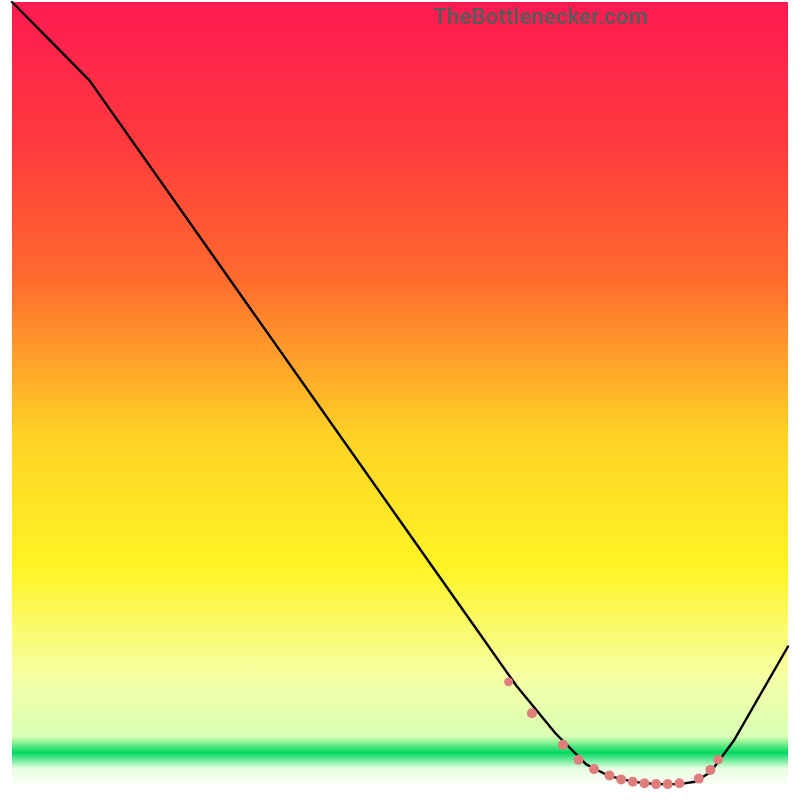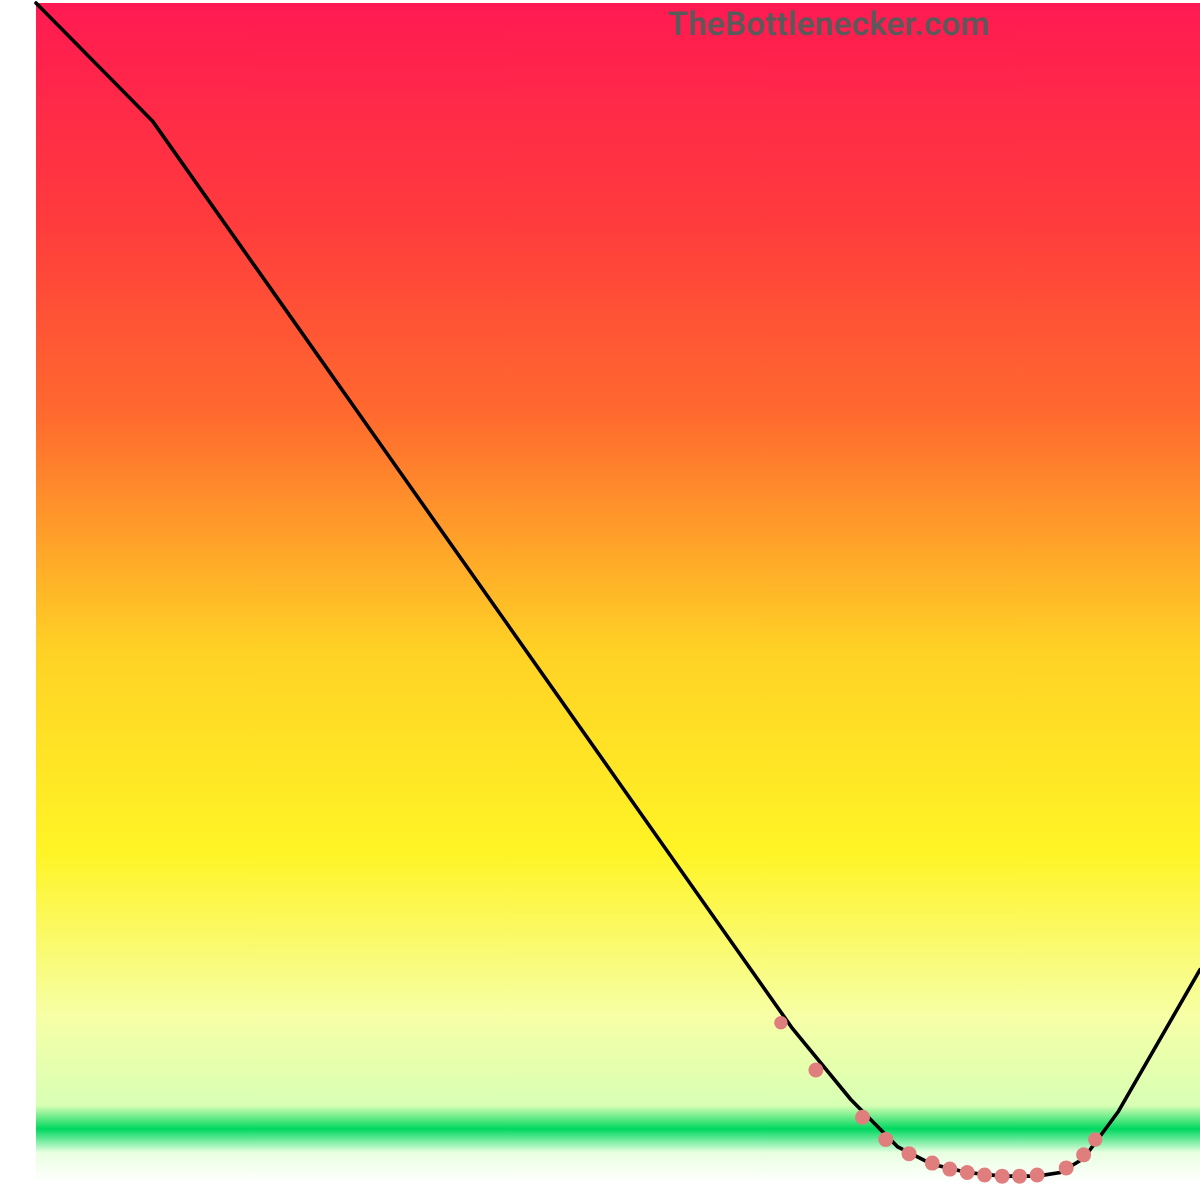--- a/index.html
+++ b/index.html
@@ -8,21 +8,20 @@
     width: 800px;
     height: 800px;
     overflow: hidden;
     font-family: -apple-system, BlinkMacSystemFont, "Segoe UI", Roboto, Helvetica, Arial, sans-serif;
     background: #fff;
   }
   #chart-root {
     position: relative;
     width: 656px;
     height: 800px;
-    margin-left: 12px;
   }
   #watermark {
     position: absolute;
     top: 4px;
     right: 8px;
     font-size: 22px;
     font-weight: 600;
     color: #5a5a5a;
     letter-spacing: 0.2px;
     z-index: 10;

